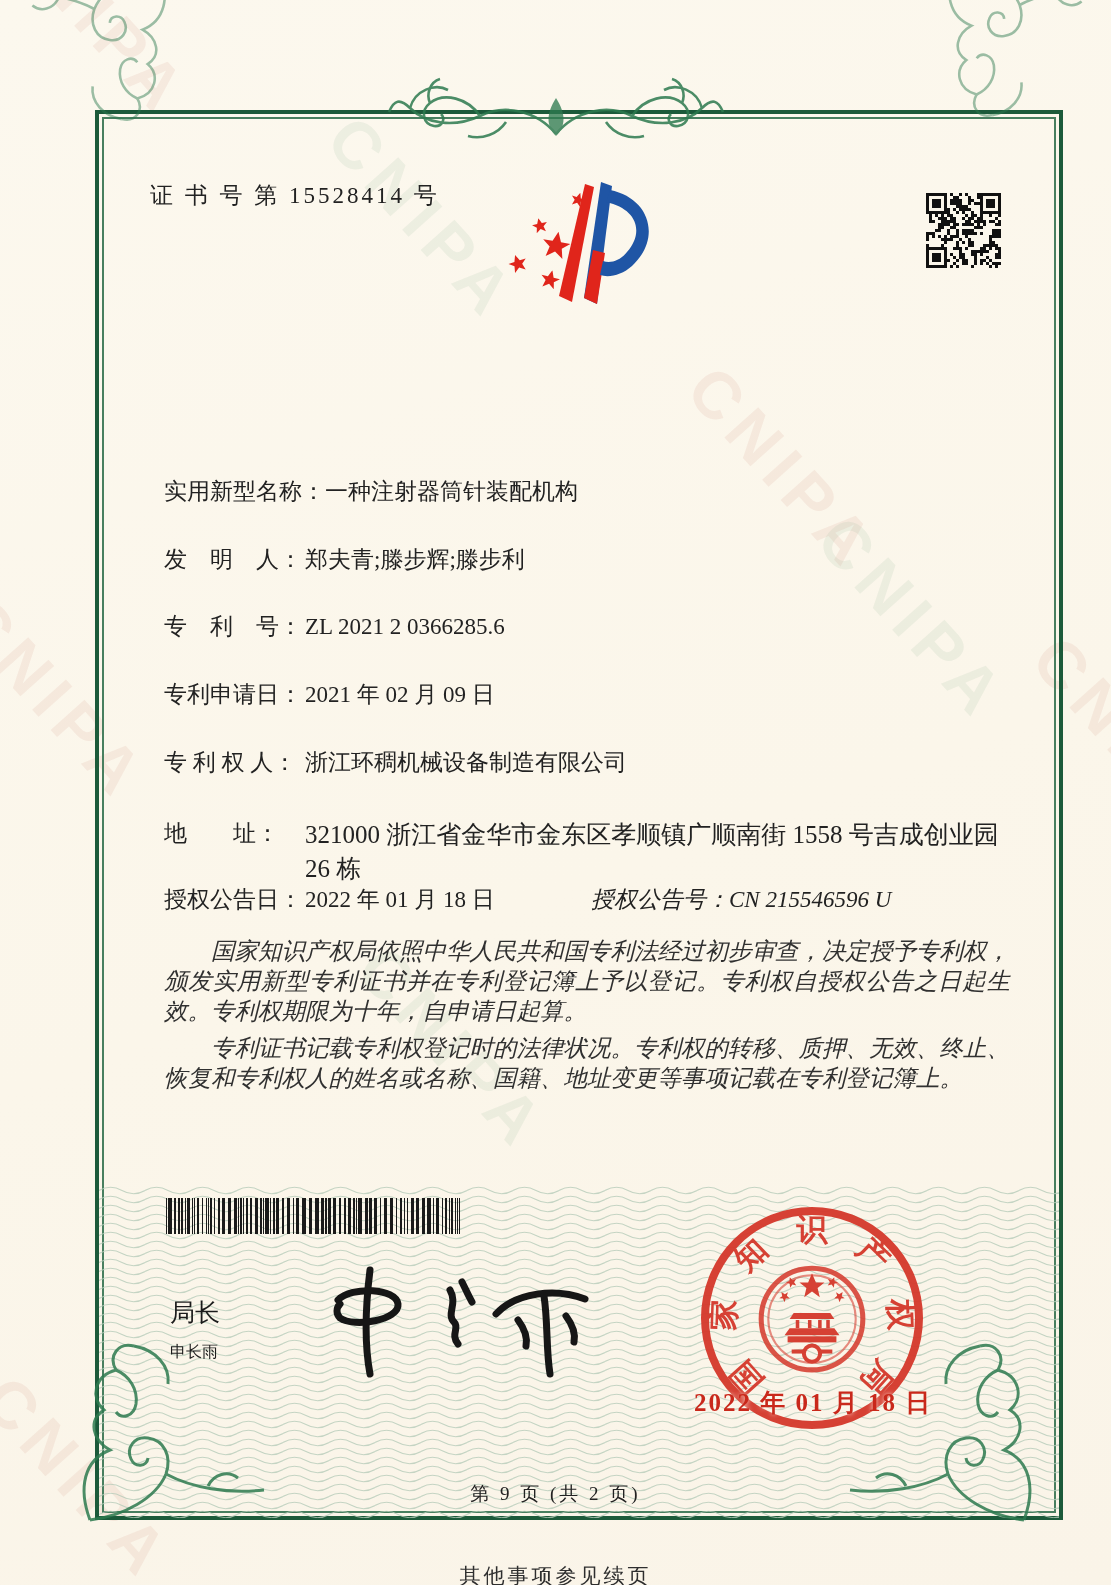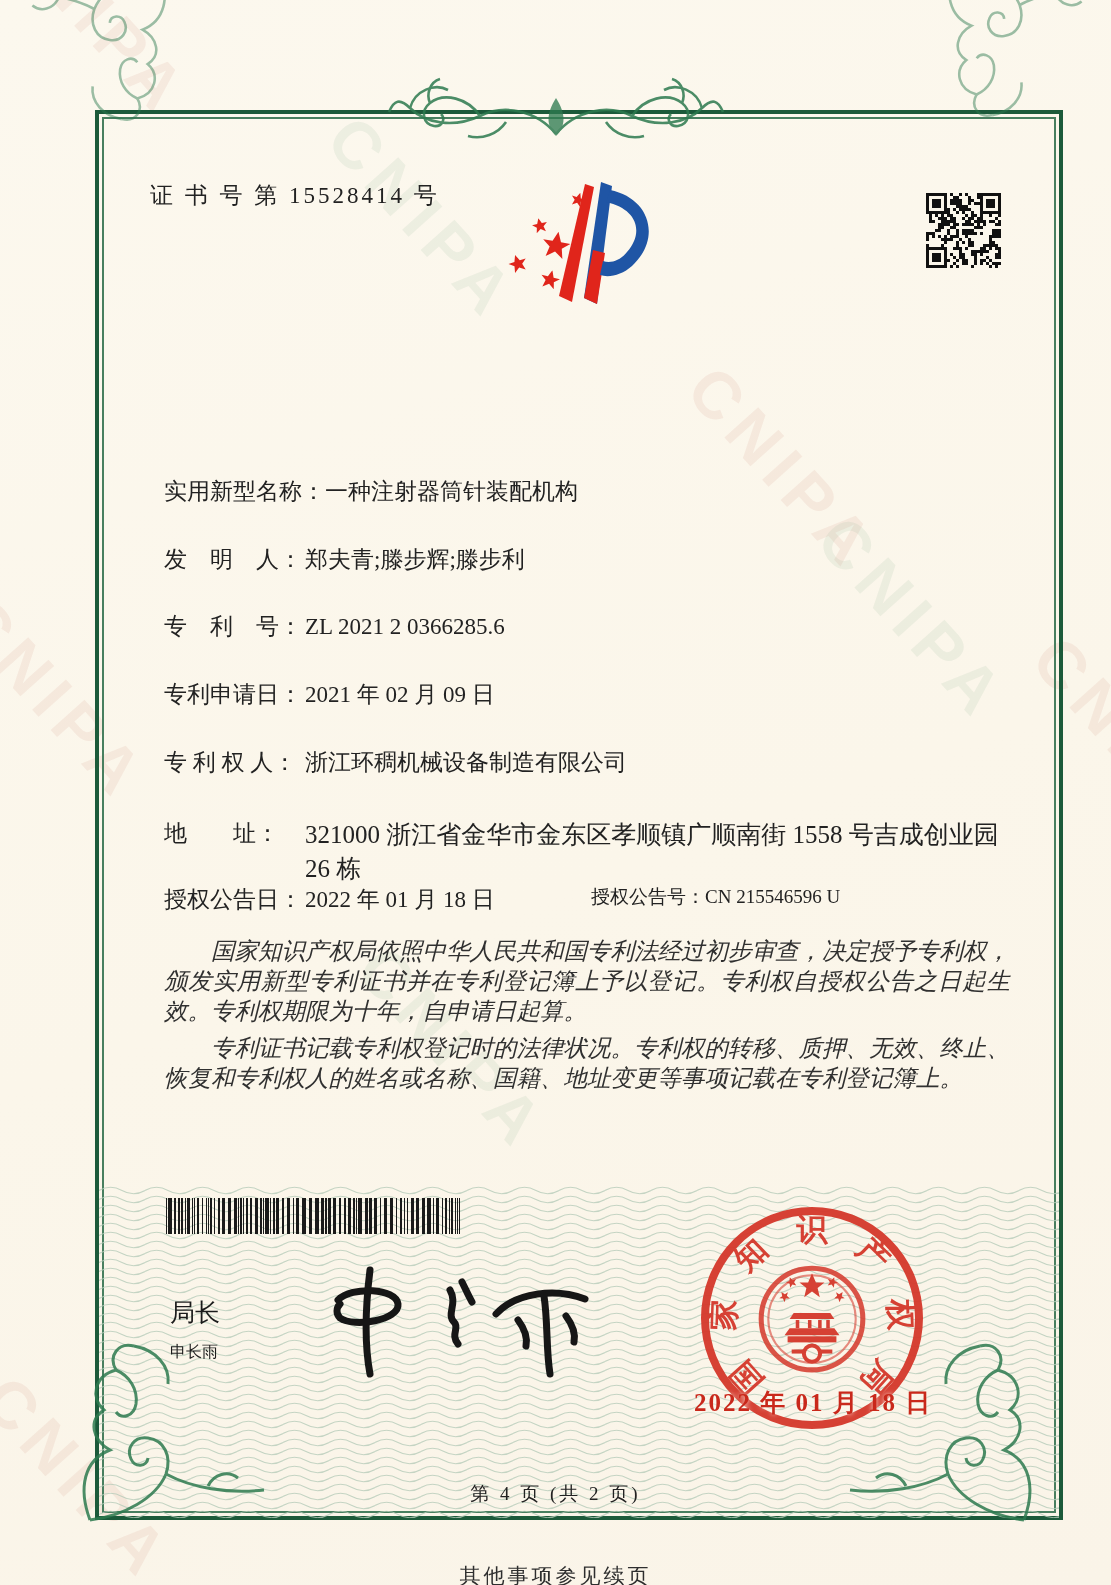--- a/index.html
+++ b/index.html
@@ -24,21 +24,21 @@
   .cert-no{position:absolute;left:150px;top:180px;font-size:23px;letter-spacing:3px;z-index:2;}
   .logo{position:absolute;left:492px;top:178px;z-index:2;}
   .qr{position:absolute;left:924px;top:191px;z-index:2;}
   .title{position:absolute;left:0;top:338px;width:100%;text-align:center;
     font-size:47px;font-weight:bold;letter-spacing:13px;z-index:2;}
   
   .row{position:absolute;left:164px;font-size:23px;line-height:32px;z-index:2;white-space:nowrap;}
   .row .lab{display:inline-block;min-width:141px;}
   .row .val{white-space:normal;}
   .addr-val{position:absolute;left:305px;top:818px;width:700px;font-size:25px;line-height:34px;z-index:2;}
-  .grant-no{position:absolute;left:591px;top:884px;font-size:19px;z-index:2;white-space:nowrap;}
+  .grant-no{position:absolute;left:591px;top:884px;font-size:23px;z-index:2;white-space:nowrap;font-style:italic;}
   
   .paras{position:absolute;left:164px;top:936px;width:846px;font-size:23.5px;
     line-height:30px;z-index:2;color:#303030;text-align:justify;font-style:italic;}
   .paras p{margin:0 0 7px 0;text-indent:2em;}
   
   .guilloche{position:absolute;left:99px;top:1186px;z-index:1;}
   .barcode{position:absolute;left:166px;top:1198px;z-index:3;}
   .sig-label{position:absolute;left:170px;top:1296px;font-size:25px;z-index:3;
     font-family:"Liberation Sans",sans-serif;color:#1b1b1b;}
   .sig-name{position:absolute;left:170px;top:1342px;font-size:16px;z-index:3;
@@ -515,16 +515,16 @@
         <path d="M33,76 L87,76 L82,69 L38,69 Z"></path>
         <rect x="36" y="77" width="48" height="6"></rect>
         <circle cx="60" cy="94" r="8" fill="none" stroke="#d5382b" stroke-width="4"></circle>
         <rect x="40" y="90" width="13" height="4"></rect>
           <rect x="67" y="90" width="13" height="4"></rect>
       </g>
     </svg>
   </div>
   <div class="seal-date">2022 年 01 月 18 日</div>
 
-  <div class="page-no">第 4 页 (共 2 页)</div>
+  <div class="page-no">第 9 页 (共 2 页)</div>
   <div class="footer-note">其他事项参见续页</div>
 
 </div>
 
 </body></html>

